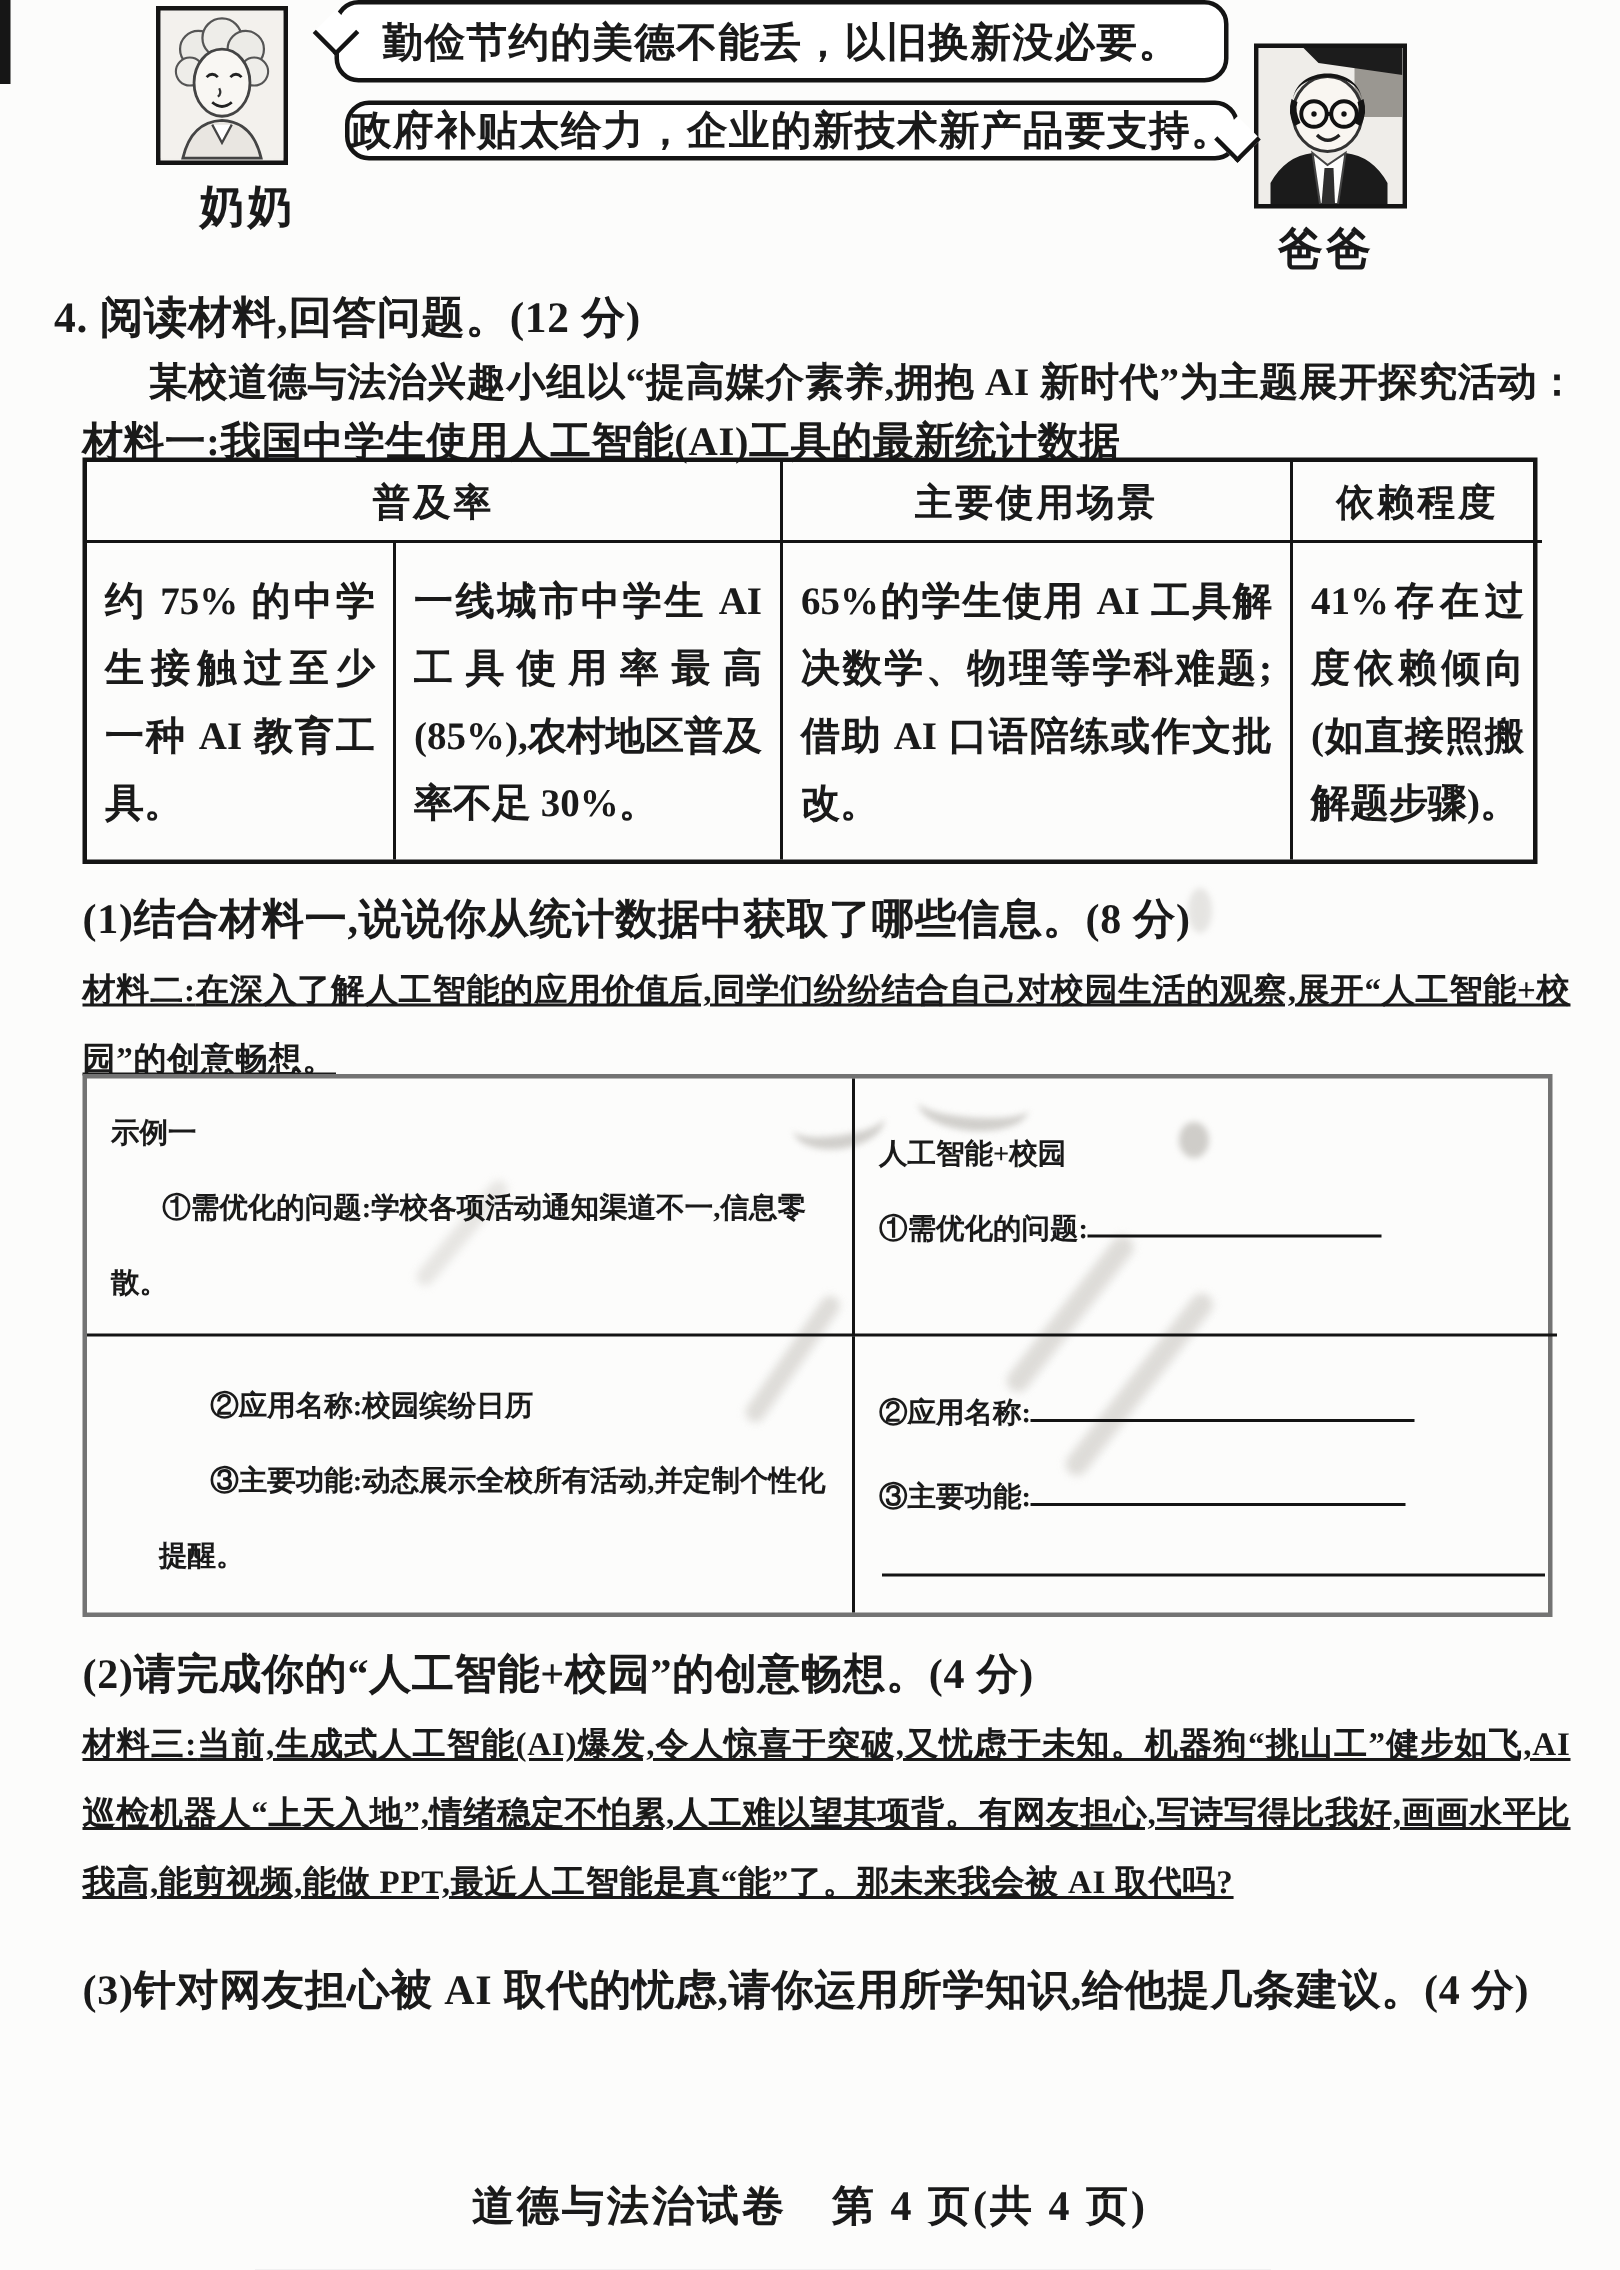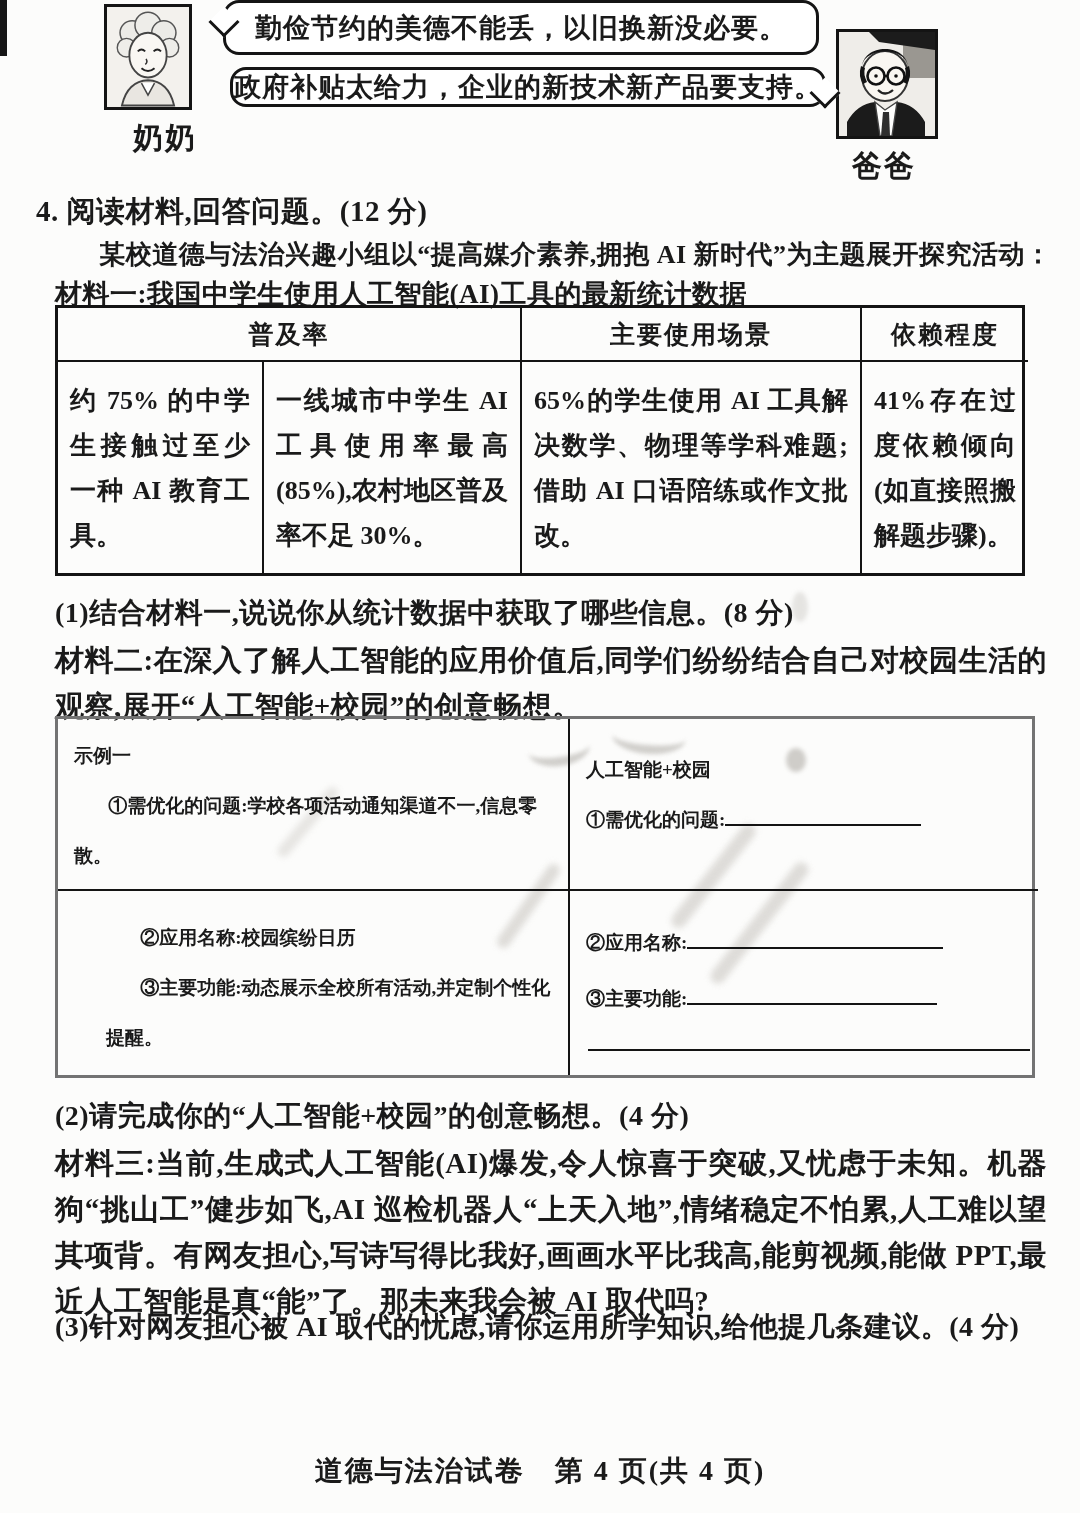--- a/index.html
+++ b/index.html
@@ -34,22 +34,22 @@
   .tail { position:absolute; width:22px; height:22px; background:#fff; z-index:2; }
   .tail-left  { left:-13px; top:8px;  border-left:3.5px solid #141414; border-bottom:3.5px solid #141414; transform:rotate(-45deg); }
   .tail-right { right:-13px; top:12px; border-right:3.5px solid #141414; border-bottom:3.5px solid #141414; transform:rotate(45deg); }
 
   
   .q4-heading { position:absolute; left:36px; top:192px; font-size:29px; font-weight:bold; letter-spacing:.5px; }
   .intro { position:absolute; left:55px; top:237px; width:1000px; font-size:26px; font-weight:600; white-space:nowrap; text-indent:1.7em; letter-spacing:.5px; }
   .m-title { position:absolute; left:55px; top:276px; font-size:27px; font-weight:bold; letter-spacing:.5px; }
   .q-line { position:absolute; left:55px; font-size:28px; font-weight:bold; letter-spacing:.5px; }
   .q1 { top:594px; } .q2 { top:1097px; } .q3 { top:1308px; }
-  .para { position:absolute; left:55px; width:992px; font-size:29px; font-weight:600;
-    line-height:46px; text-align:justify; text-justify:inter-ideograph; letter-spacing:.5px; }
+  .para { position:absolute; left:55px; width:992px; font-size:22px; font-weight:600;
+    line-height:46px; text-align:justify; text-justify:inter-ideograph; letter-spacing:.5px;text-decoration:underline; }
   .para b { font-weight:bold; }
   .m2 { top:637px; } .m3 { top:1140px; }
 
   
   .table1 { position:absolute; left:55px; top:305px; width:970px;
     display:grid; grid-template-columns:206px 258px 340px 166px; grid-template-rows:54px 211px;
     border:3px solid #141414; font-size:26px; font-weight:600; }
   .t1-h { display:flex; align-items:center; justify-content:center; font-weight:bold; font-size:25px;
     border-bottom:2.5px solid #141414; letter-spacing:2px; }
   .t1-h1 { grid-column:1 / 3; border-right:2.5px solid #141414; }

